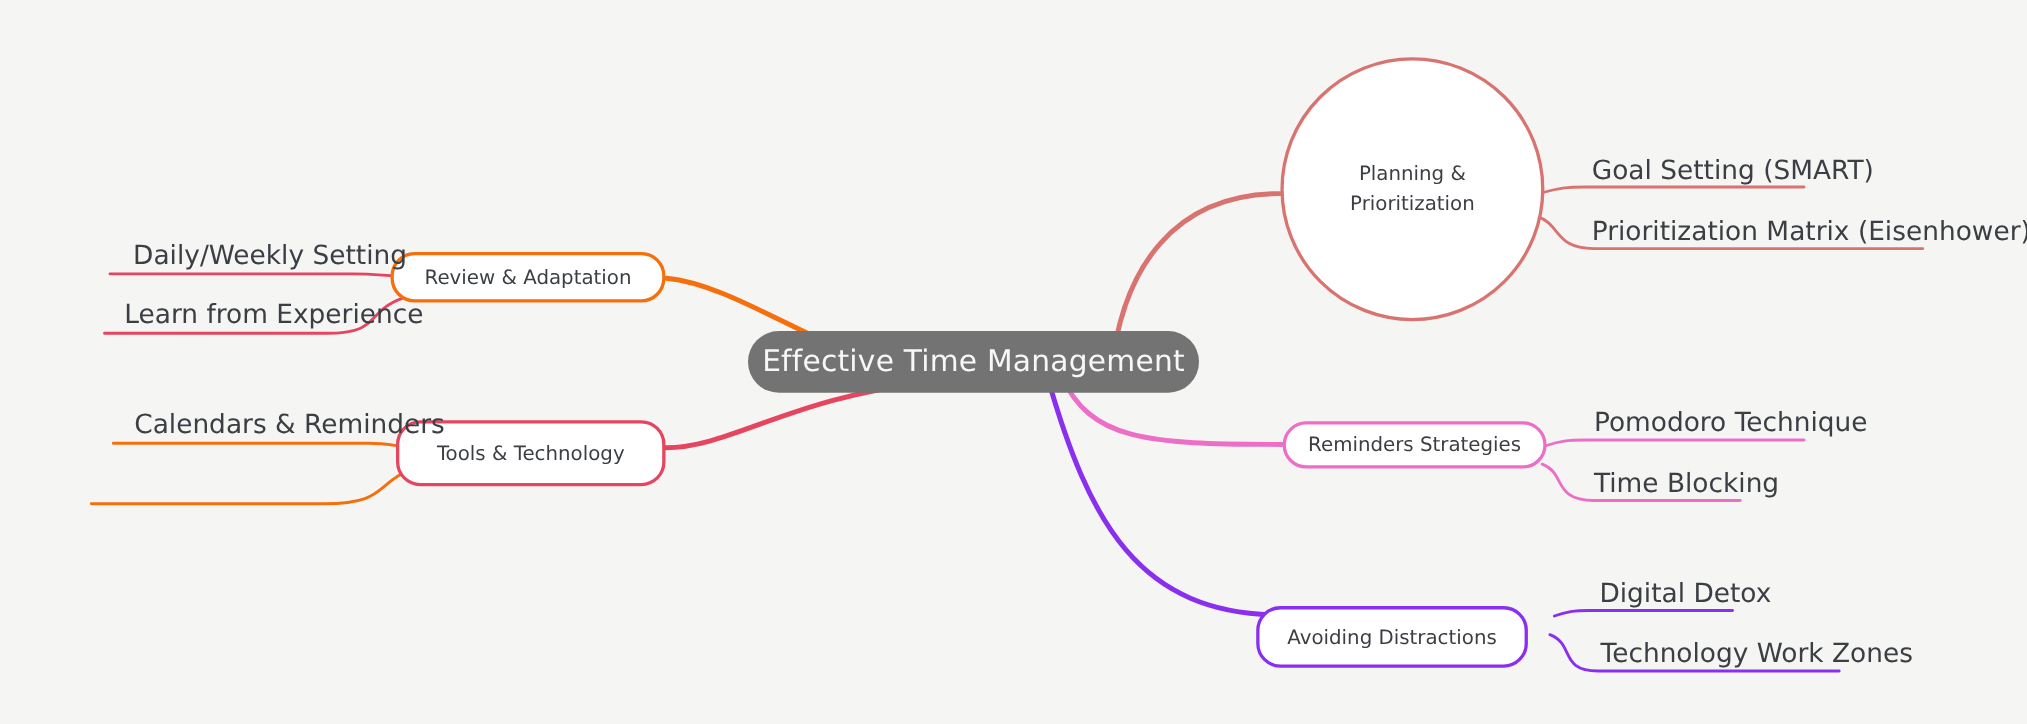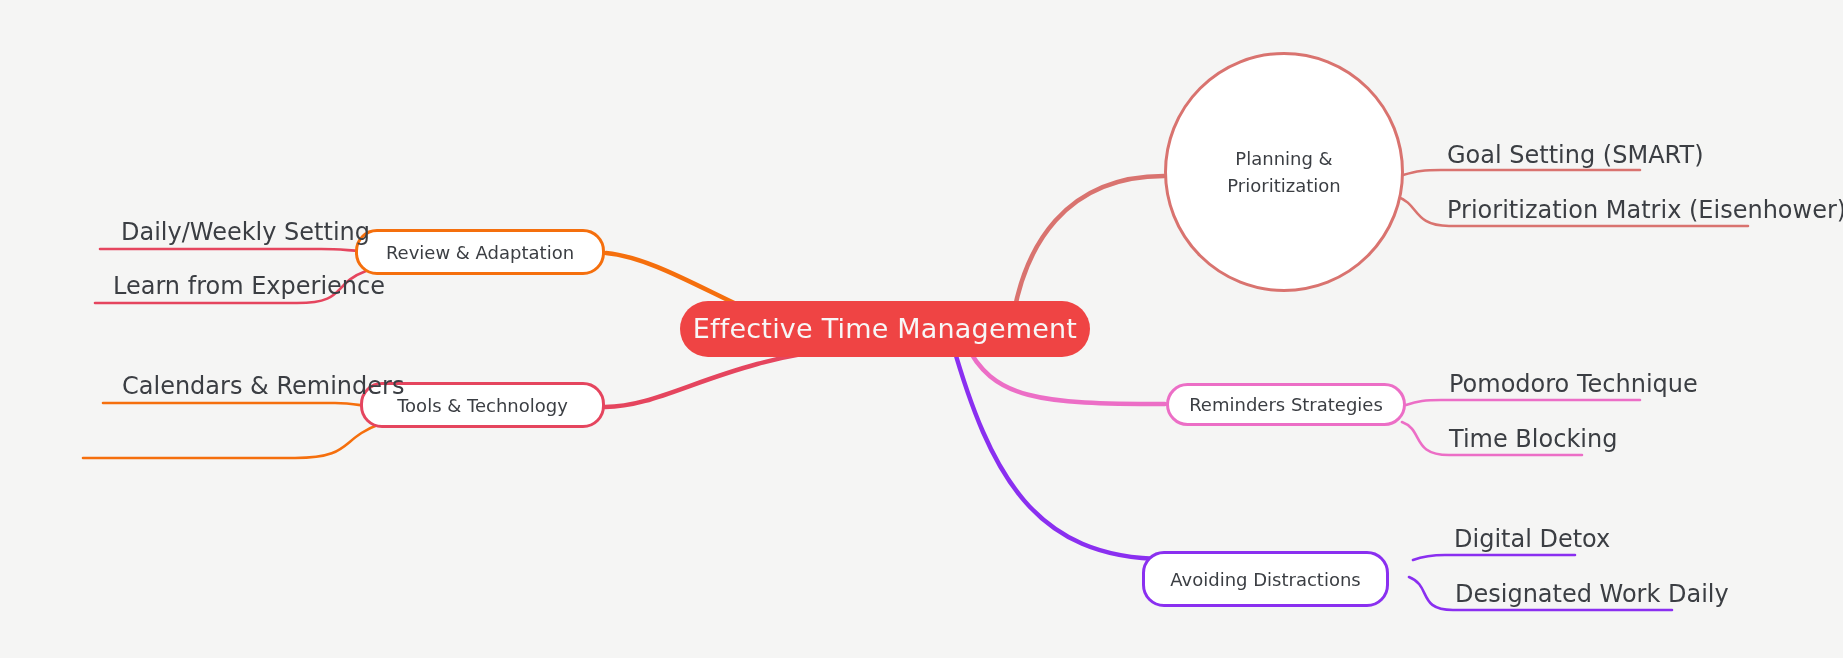--- a/index.html
+++ b/index.html
@@ -19,21 +19,21 @@
   .pill{border:3.5px solid;}
   .node-root{
     left:680px;top:301px;width:410px;height:56px;border-radius:28px;
     font-size:27px;letter-spacing:.2px;border:none;
   }
   .node-planning{left:1164px;top:52px;width:240px;height:240px;border-radius:50%;border:3px solid;}
   .node-planning .node-label{max-width:150px;}
   .node-execution{left:1166px;top:383px;width:240px;height:43px;border-radius:22px;}
   .node-avoiding{left:1142px;top:537px;width:247px;height:56px;border-radius:22px;margin-top:14px;}
   .node-review{left:355px;top:229px;width:250px;height:46px;border-radius:22px;}
-  .node-tools{left:360px;top:382px;width:245px;height:46px;border-radius:22px;}
+  .node-tools{left:360px;top:382px;width:245px;height:60px;border-radius:22px;}
   .leaf{position:absolute;white-space:nowrap;font-size:24px;line-height:1.2;}
   .leaf-goal{left:1447px;top:141px;}
   .leaf-matrix{left:1447px;top:196px;}
   .leaf-pomodoro{left:1449px;top:370px;}
   .leaf-timeblocking{left:1449px;top:425px;}
   .leaf-digitaldetox{left:1454px;top:525px;}
   .leaf-workzones{left:1455px;top:580px;}
   .leaf-daily{left:121px;top:218px;}
   .leaf-learn{left:113px;top:272px;}
   .leaf-calendars{left:122px;top:372px;}
@@ -61,21 +61,21 @@
     <path class="leaf-link" d="M 1413 560 C 1424 556 1431 555 1445 555 L 1575 555" stroke="#8a2ff0"></path>
     <path class="leaf-link" d="M 1409 577 C 1432 586 1417 610 1453 610 L 1672 610" stroke="#8a2ff0"></path>
 
     <path class="leaf-link" d="M 361 251 C 344 250 338 249 321 249 L 100 249" stroke="#e5455e"></path>
     <path class="leaf-link" d="M 366 271 C 331 284 347 303 297 303 L 95 303" stroke="#e5455e"></path>
 
     <path class="leaf-link" d="M 374 407 C 357 405 351 403 335 403 L 103 403" stroke="#f56f0d"></path>
     <path class="leaf-link" d="M 380 424 C 339 439 353 458 295 458 L 83 458" stroke="#f56f0d"></path>
   </svg>
 
-  <div class="node node-root" style="background: #ef4444; color: rgb(247, 247, 247);">
+  <div class="node node-root" style="background: #737373; color: rgb(247, 247, 247);">
     <span class="node-label">Effective Time Management</span>
   </div>
 
   <div class="node node-planning" style="border-color: rgb(217, 115, 111);">
     <span class="node-label">Planning &amp; Prioritization</span>
   </div>
 
   <div class="node pill node-execution" style="border-color: rgb(236, 110, 198);">
     <span class="node-label">Reminders Strategies</span>
   </div>
@@ -92,20 +92,20 @@
     <span class="node-label">Tools &amp; Technology</span>
   </div>
 
   <div class="leaf leaf-goal">Goal Setting (SMART)</div>
   <div class="leaf leaf-matrix">Prioritization Matrix (Eisenhower)</div>
 
   <div class="leaf leaf-pomodoro">Pomodoro Technique</div>
   <div class="leaf leaf-timeblocking">Time Blocking</div>
 
   <div class="leaf leaf-digitaldetox">Digital Detox</div>
-  <div class="leaf leaf-workzones">Designated Work Daily</div>
+  <div class="leaf leaf-workzones">Technology Work Zones</div>
 
   <div class="leaf leaf-daily">Daily/Weekly Setting</div>
   <div class="leaf leaf-learn">Learn from Experience</div>
 
   <div class="leaf leaf-calendars">Calendars &amp; Reminders</div>
 
 </div>
 
 </body></html>

